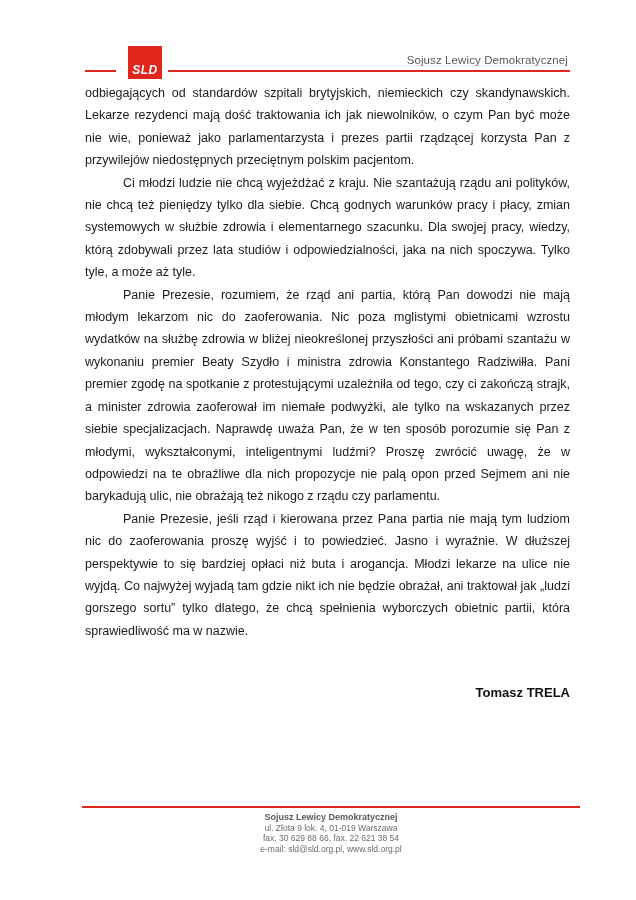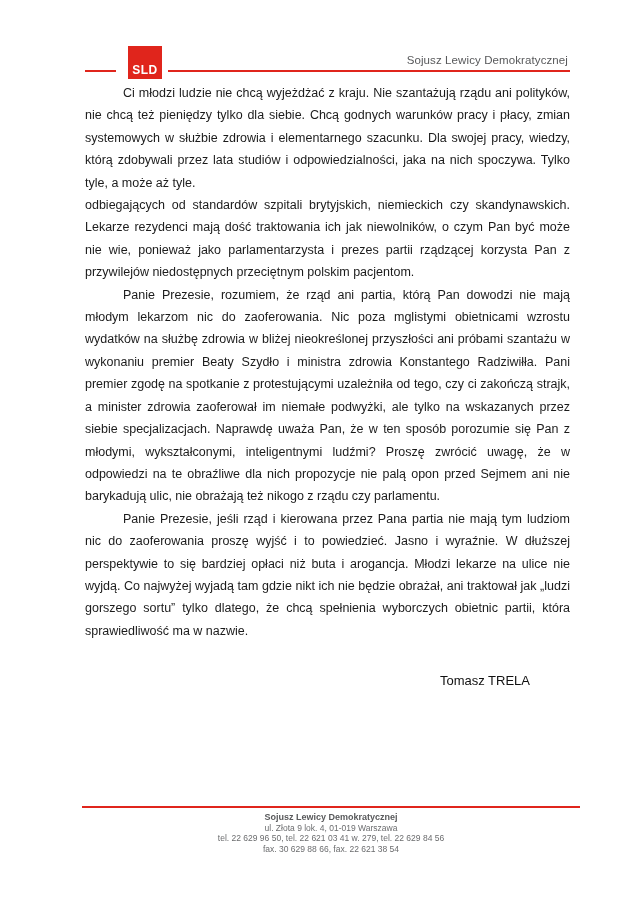--- a/index.html
+++ b/index.html
@@ -25,38 +25,39 @@
     position:absolute;top:70px;left:0;right:0;height:2px;
     background:var(--red);
   }
   .logo{
     position:absolute;left:31px;top:46px;
     width:34px;height:33px;
     background:var(--red);
     border-left:12px solid #fff;border-right:6px solid #fff;
     display:flex;align-items:flex-end;justify-content:center;
     box-sizing:content-box;
+    font-style:italic;
   }
   .logo span{
     color:#fff;font-weight:bold;font-size:12px;line-height:1;
     padding-bottom:3px;letter-spacing:.5px;
   }
   
   .body-text{
     position:absolute;top:82px;left:85px;width:485px;
     font-size:12.5px;line-height:22.4px;color:var(--ink);
     text-align:justify;
   }
   .para{margin:0;text-indent:38px;}
   .para.no-indent{text-indent:0;}
   .signature{
-    margin-top:28px;
+    margin-top:40px;
     padding-left:315px;
-    font-weight:normal;font-size:13px;color:#111;
-    text-align:center;text-indent:0;
+    font-weight:bold;font-size:13px;color:#111;
+    text-align:right;text-indent:0;
   }
   
   .page-footer{
     position:absolute;left:82px;top:806px;width:498px;
     text-align:center;color:#6b6c6e;
     font-size:8.5px;line-height:10.5px;
   }
   .footer-rule{height:2px;background:var(--red);margin-bottom:4px;}
   .f-org{font-weight:bold;font-size:9px;color:var(--gray);}
 </style>
@@ -67,28 +68,28 @@
 
   <header class="letterhead">
     <div class="org-name">Sojusz Lewicy Demokratycznej</div>
     <div class="header-rule"></div>
     <div class="logo">
       <span>SLD</span>
     </div>
   </header>
 
   <main class="body-text">
+    <p class="para no-indent">odbiegających od standardów szpitali brytyjskich, niemieckich czy skandynawskich. Lekarze rezydenci mają dość traktowania ich jak niewolników, o czym Pan być może nie wie, ponieważ jako parlamentarzysta i prezes partii rządzącej korzysta Pan z przywilejów niedostępnych przeciętnym polskim pacjentom.</p>
     <p class="para">Ci młodzi ludzie nie chcą wyjeżdżać z kraju. Nie szantażują rządu ani polityków, nie chcą też pieniędzy tylko dla siebie. Chcą godnych warunków pracy i płacy, zmian systemowych w służbie zdrowia i elementarnego szacunku. Dla swojej pracy, wiedzy, którą zdobywali  przez lata studiów i odpowiedzialności, jaka na nich spoczywa. Tylko tyle, a może aż tyle.</p>
-    <p class="para no-indent">odbiegających od standardów szpitali brytyjskich, niemieckich czy skandynawskich. Lekarze rezydenci mają dość traktowania ich jak niewolników, o czym Pan być może nie wie, ponieważ jako parlamentarzysta i prezes partii rządzącej korzysta Pan z przywilejów niedostępnych przeciętnym polskim pacjentom.</p>
     <p class="para">Panie Prezesie, rozumiem, że rząd ani partia, którą Pan dowodzi nie mają młodym lekarzom nic do zaoferowania. Nic poza mglistymi obietnicami wzrostu wydatków na służbę zdrowia w bliżej nieokreślonej przyszłości ani próbami szantażu w wykonaniu premier Beaty Szydło i ministra zdrowia Konstantego Radziwiłła. Pani premier zgodę na spotkanie z protestującymi uzależniła od tego, czy ci zakończą strajk, a minister zdrowia zaoferował im niemałe podwyżki, ale tylko na wskazanych przez siebie specjalizacjach. Naprawdę uważa Pan, że w ten sposób porozumie się Pan z młodymi, wykształconymi, inteligentnymi ludźmi? Proszę zwrócić uwagę, że w odpowiedzi na te obraźliwe dla nich propozycje nie palą opon przed Sejmem ani nie barykadują ulic, nie obrażają też nikogo z rządu czy parlamentu.</p>
     <p class="para">Panie Prezesie, jeśli rząd i kierowana przez Pana partia nie mają tym ludziom nic do zaoferowania proszę wyjść i to powiedzieć. Jasno i wyraźnie. W dłuższej perspektywie to się bardziej opłaci niż buta i arogancja. Młodzi lekarze na ulice nie wyjdą. Co najwyżej wyjadą tam gdzie nikt ich nie będzie obrażał, ani traktował jak „ludzi gorszego sortu” tylko dlatego, że chcą spełnienia wyborczych obietnic partii, która sprawiedliwość ma w nazwie.</p>
     <div class="signature">Tomasz TRELA</div>
   </main>
 
   <footer class="page-footer">
     <div class="footer-rule"></div>
     <div class="f-org">Sojusz Lewicy Demokratycznej</div>
     <div class="f-line">ul. Złota 9 lok. 4, 01-019 Warszawa</div>
-    <div class="f-line">tel.  22 629 96 50, tel.  22 621 03 41 w. 279, tel.  22 629 84 56</div>
     <div class="f-line">fax. 30 629 88 66, fax. 22 621 38 54</div>
+    <div class="f-line">e-mail: sld@sld.org.pl, www.sld.org.pl</div>
   </footer>
 
 </div>
 
 </body></html>

